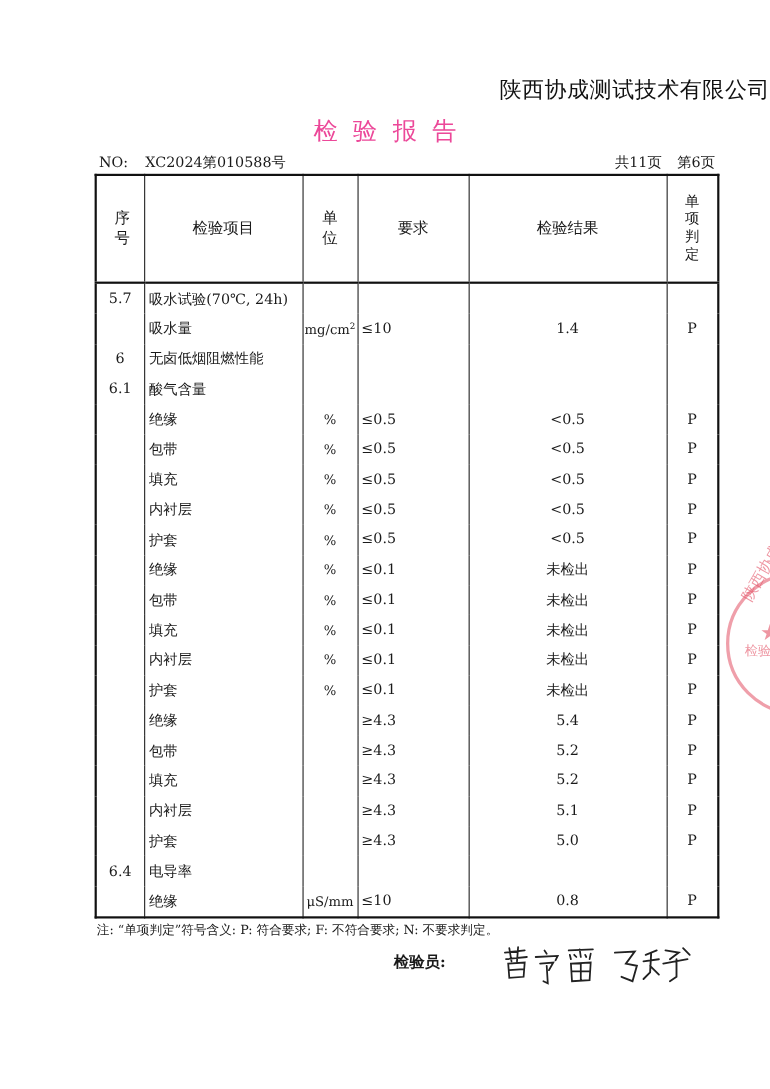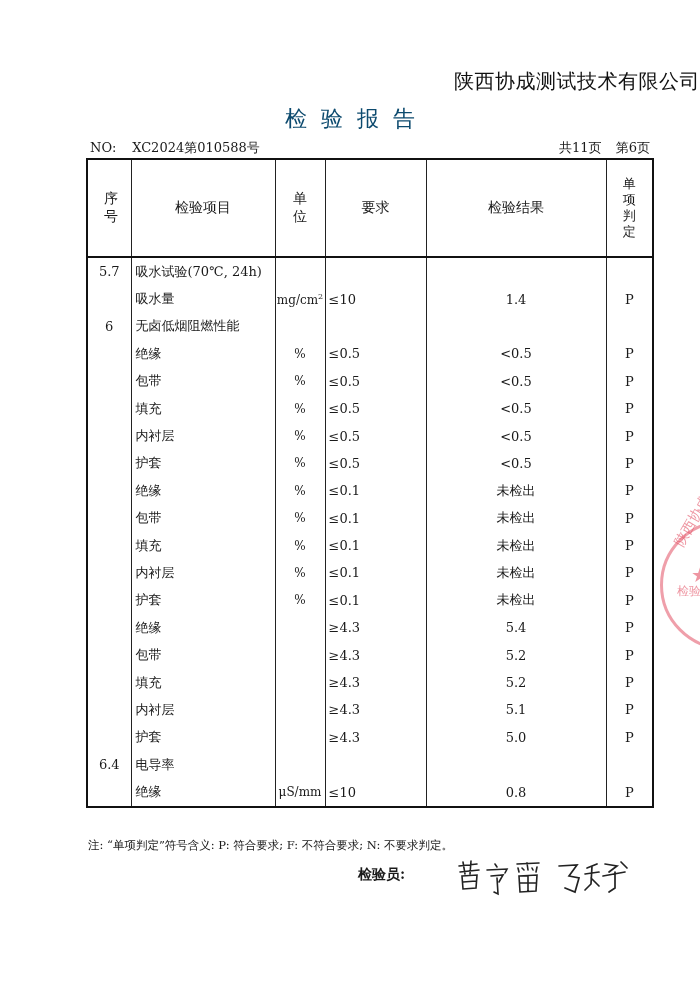--- a/index.html
+++ b/index.html
@@ -6,21 +6,21 @@
   body {
     width: 700px; height: 990px; background: #ffffff; position: relative; overflow: hidden;
     font-family: "DejaVu Serif", "Liberation Serif", serif; color: #1a1a1a;
   }
   .company {
     position: absolute; top: 68px; left: 0; width: 700px; text-align: right;
     font-size: 20px; letter-spacing: 0.5px; color: #111;
   }
   .report-title {
     position: absolute; top: 104px; left: 0; width: 700px; text-align: center;
-    font-size: 22px; letter-spacing: 14px; padding-left: 14px; box-sizing: border-box; color: #0c4a6e;
+    font-size: 22px; letter-spacing: 14px; padding-left: 14px; box-sizing: border-box; color: #ec4899;
   }
   .meta-left { position: absolute; top: 139px; left: 90px; font-size: 13px; }
   .meta-left .no-label { display: inline-block; width: 38px; }
   .meta-right { position: absolute; top: 139px; right: 50px; font-size: 13px; }
   .meta-right span + span { margin-left: 10px; }
 
   table.report {
     position: absolute; top: 158px; left: 86px; width: 566px;
     border-collapse: collapse; border: 2px solid #111; table-layout: fixed;
     font-size: 13px;
@@ -112,20 +112,28 @@
       </tr>
       <tr>
         <td class="seq"><span>6</span></td>
         <td class="item"><span>无卤低烟阻燃性能</span></td>
         <td class="unit"><span></span></td>
         <td class="req"><span></span></td>
         <td class="result"><span></span></td>
         <td class="verdict"><span></span></td>
       </tr>
       <tr>
+        <td class="seq"><span>6.1</span></td>
+        <td class="item"><span>酸气含量</span></td>
+        <td class="unit"><span></span></td>
+        <td class="req"><span></span></td>
+        <td class="result"><span></span></td>
+        <td class="verdict"><span></span></td>
+      </tr>
+      <tr>
         <td class="seq"><span></span></td>
         <td class="item"><span>绝缘</span></td>
         <td class="unit"><span>%</span></td>
         <td class="req"><span>≤0.5</span></td>
         <td class="result"><span>&lt;0.5</span></td>
         <td class="verdict"><span>P</span></td>
       </tr>
       <tr>
         <td class="seq"><span></span></td>
         <td class="item"><span>包带</span></td>

